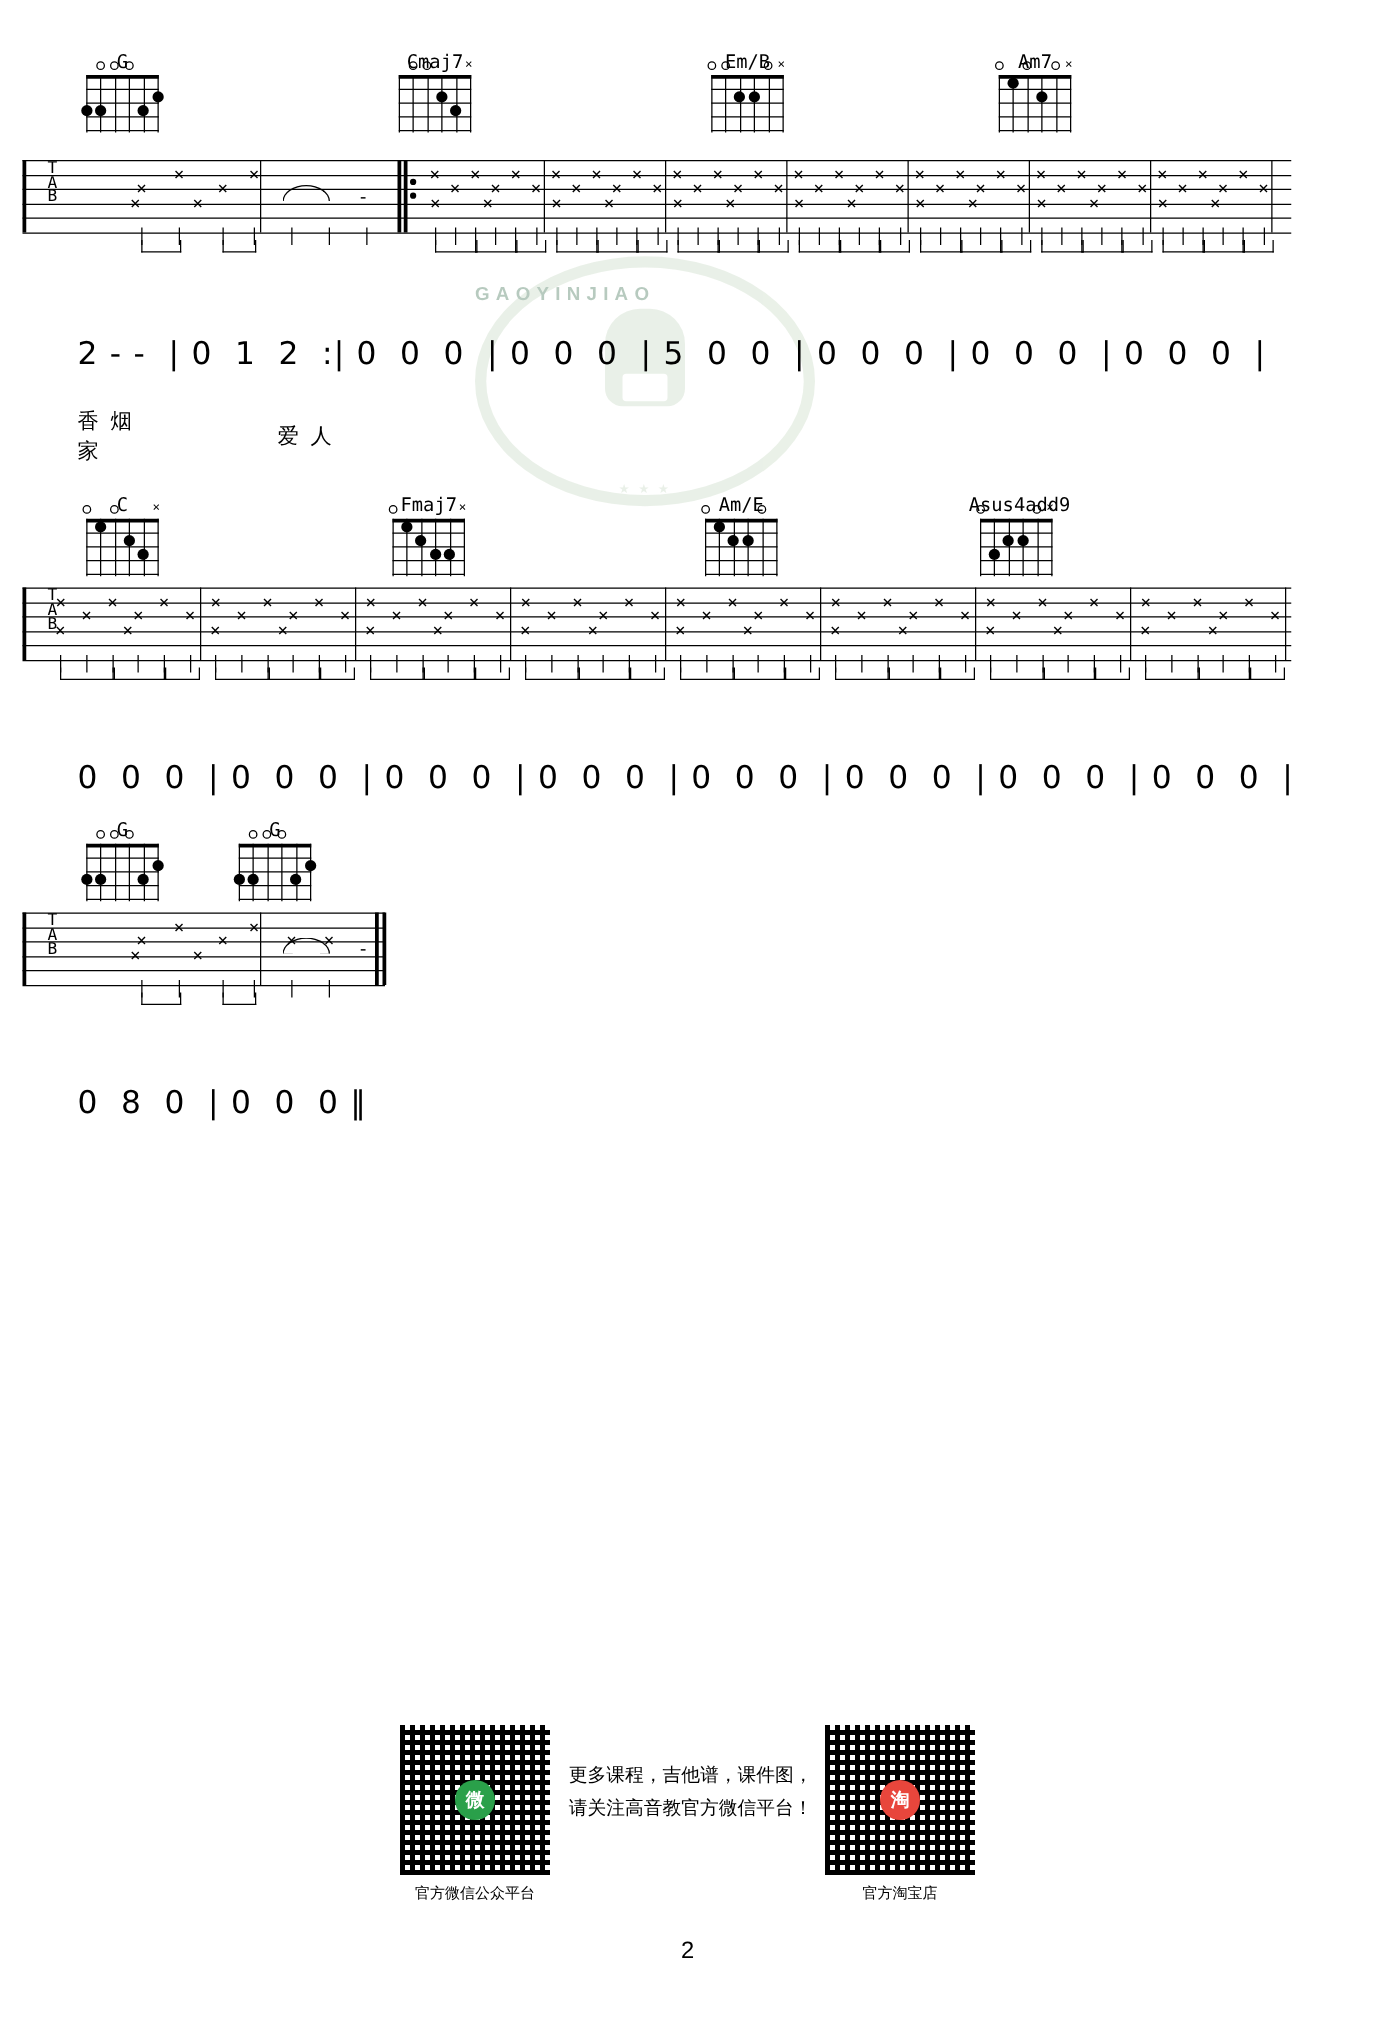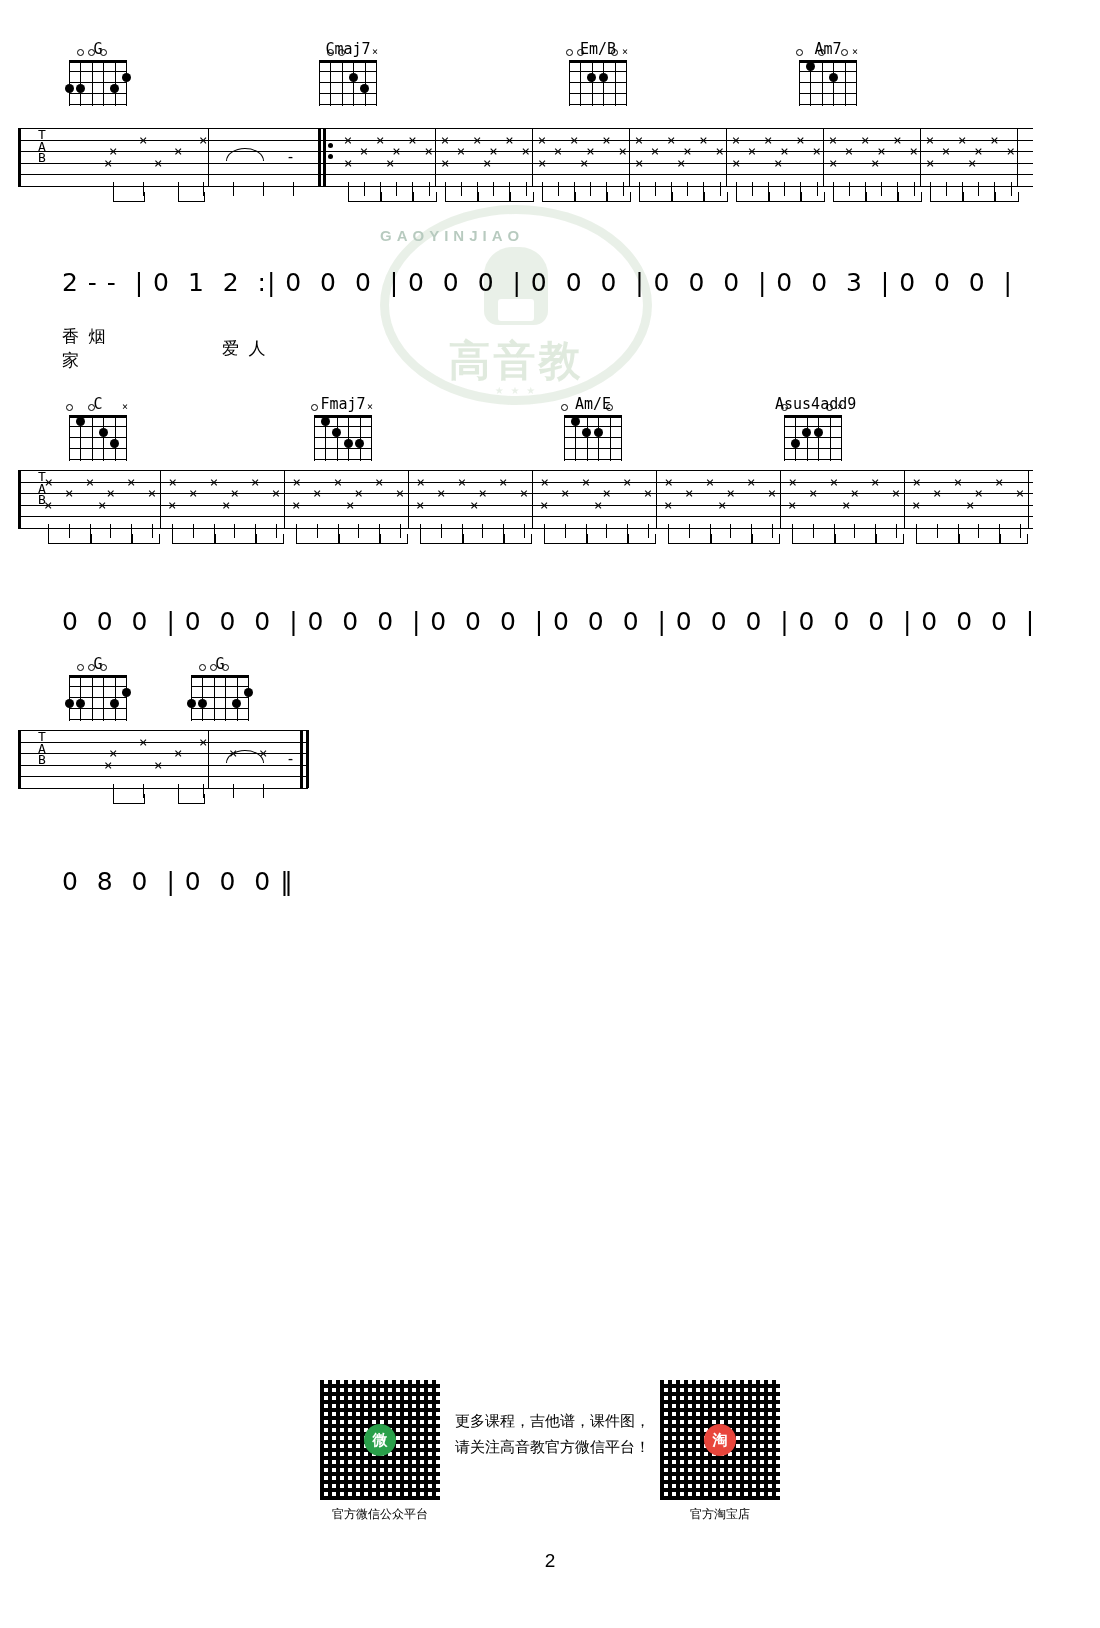--- a/index.html
+++ b/index.html
@@ -59,21 +59,20 @@
   .ftext{position:absolute;left:455px;top:28px;font-size:15px;line-height:26px;}
   .pagenum{position:absolute;left:0;top:1550px;width:1100px;text-align:center;font-size:19px;}
 </style>
 </head>
 <body>
 
 <div class="watermark">
   <div class="wm-circle"></div>
   <div class="wm-text-top">GAOYINJIAO</div>
   <div class="wm-head"></div>
-  <div class="wm-text-big">高音教</div>
   <div class="wm-stars">★ ★ ★</div>
 </div>
 
 <div class="system" id="sys1" style="top:40px;">
     <div class="chord-row">
       <div class="chord" style="left: 60px; top: 0px;">
         <div class="name">G</div>
         <div class="grid">
           <div class="nut"></div>
           <div class="vl" style="left: 0px;"></div>
@@ -316,21 +315,21 @@
       <div class="stem" style="left: 895.533px; top: 53.5px; height: 14px;"></div>
       <div class="stem" style="left: 911.7px; top: 53.5px; height: 14px;"></div>
       <div class="stem" style="left: 927.867px; top: 53.5px; height: 14px;"></div>
       <div class="stem" style="left: 944.033px; top: 53.5px; height: 14px;"></div>
       <div class="stem" style="left: 960.2px; top: 53.5px; height: 14px;"></div>
       <div class="stem" style="left: 976.367px; top: 53.5px; height: 14px;"></div>
       <div class="stem" style="left: 992.533px; top: 53.5px; height: 14px;"></div>
       <div class="tie" style="left: 208px; top: 20px; width: 36px;"></div>
       <div class="dash" style="left: 268px; top: 20px;">-</div>
     </div>
-    <div class="numrow" style="top: 228px; left: 62px;">2 - -  | 0  1  2  :| 0  0  0  | 0  0  0  | 0  0  0  | 0  0  0  | 0  0  3  | 0  0  0  |</div>
+    <div class="numrow" style="top: 228px; left: 62px;">2 - -  | 0  1  2  :| 0  0  0  | 0  0  0  | 5  0  0  | 0  0  0  | 0  0  0  | 0  0  0  |</div>
     <div class="lyric" style="left: 62px; top: 285px;">香  烟</div>
     <div class="lyric" style="left: 62px; top: 309px;">家</div>
     <div class="lyric" style="left: 222px; top: 297px;">爱  人</div>
   </div>
 
 <div class="system" id="sys2" style="top:395px;">
     <div class="chord-row">
       <div class="chord" style="left: 60px; top: 0px;">
         <div class="name">C</div>
         <div class="grid">

